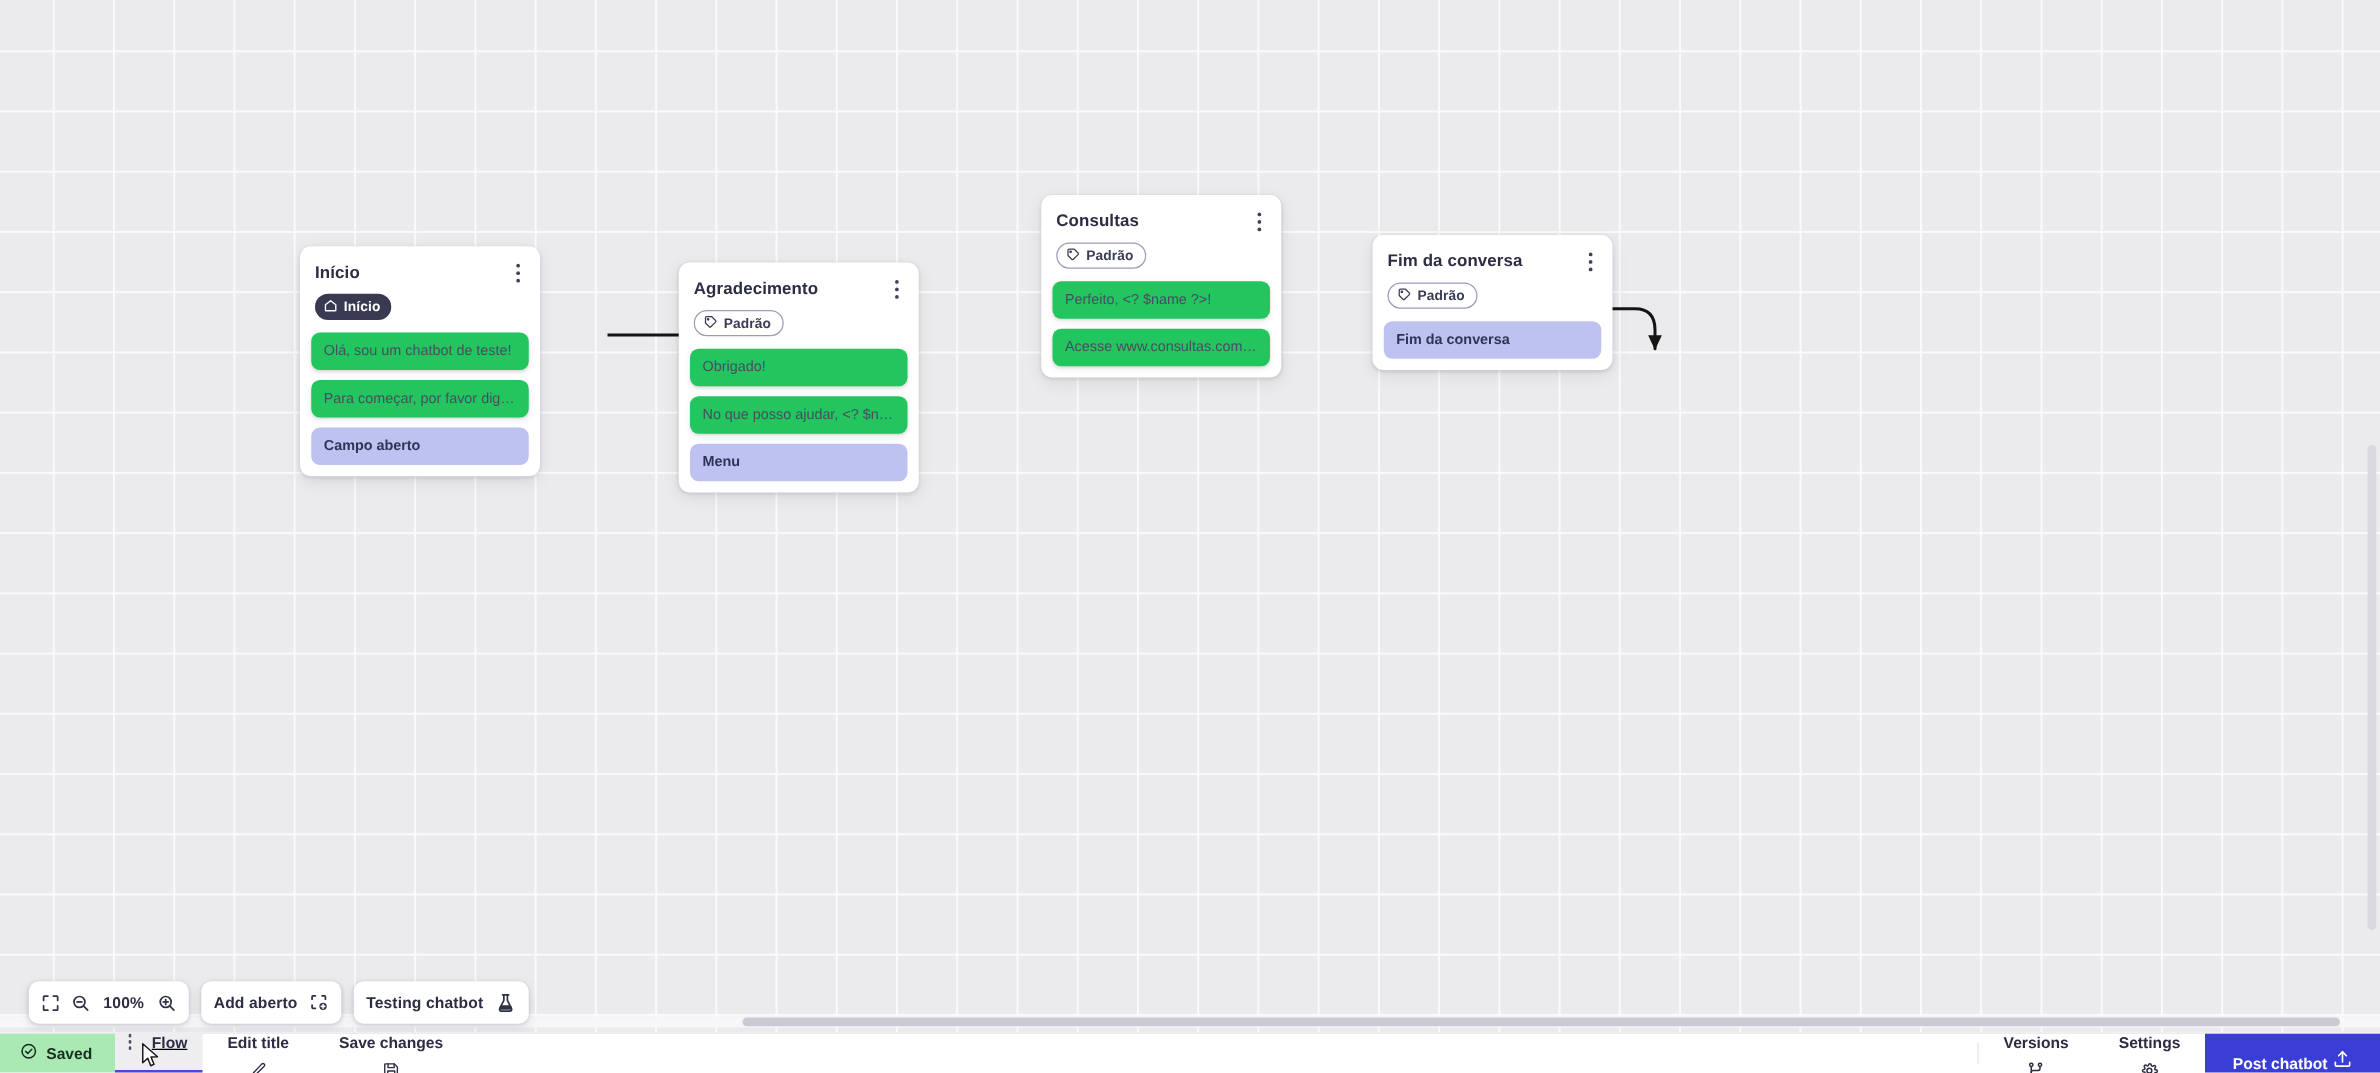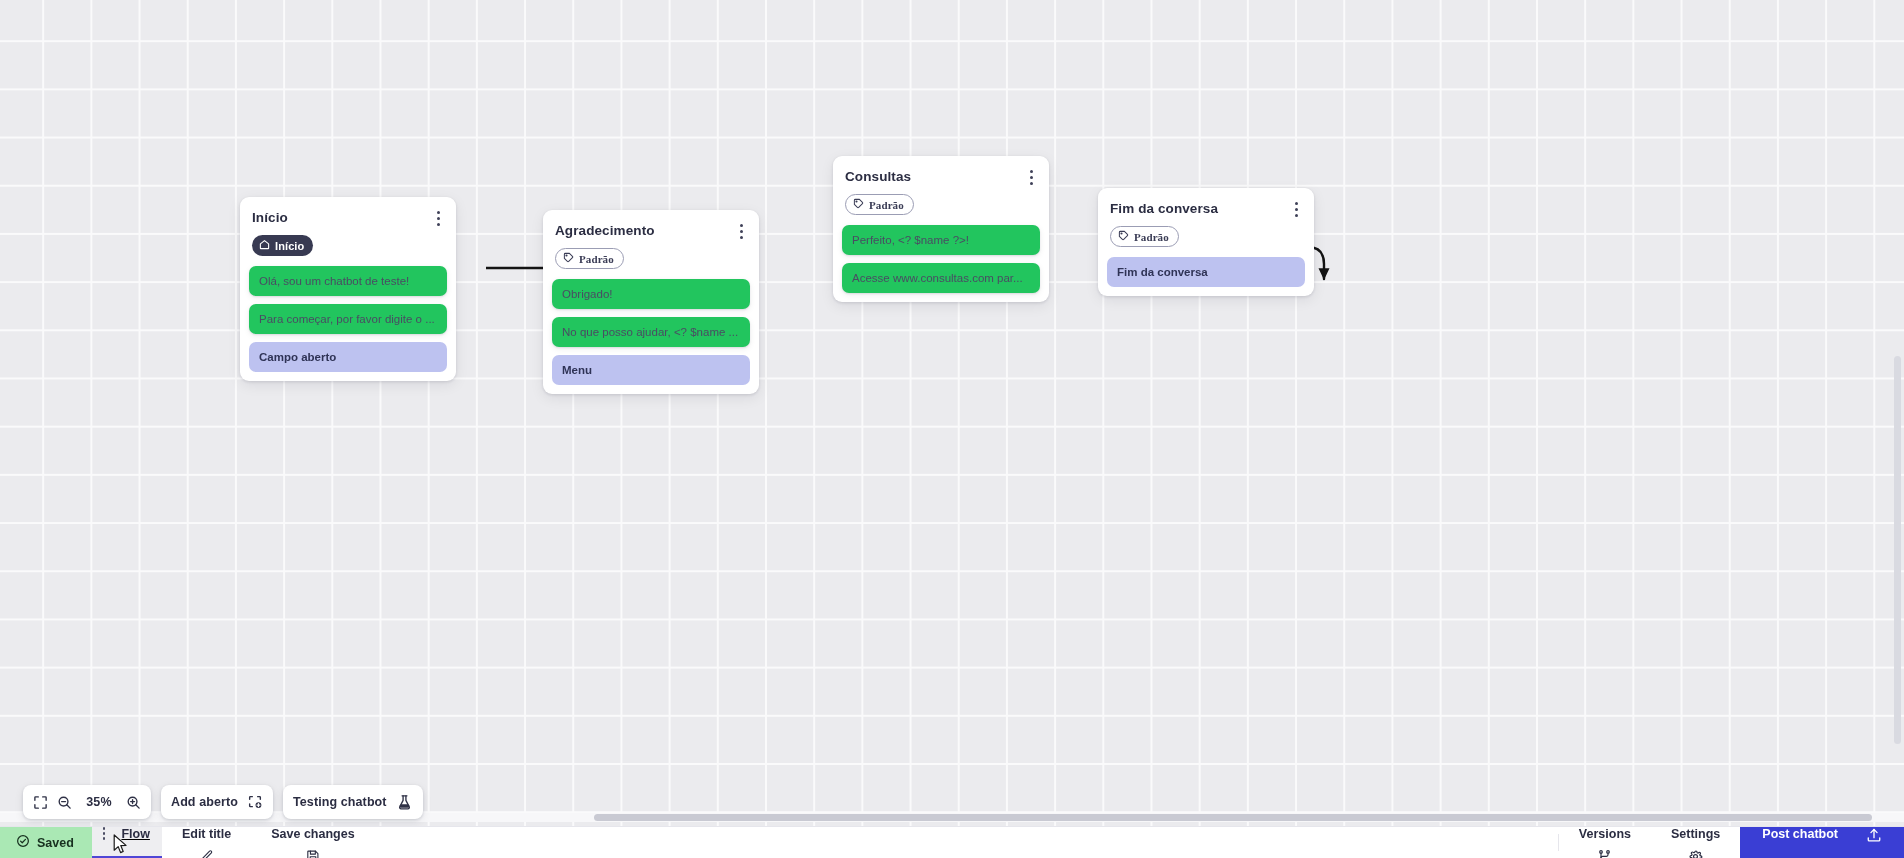--- a/index.html
+++ b/index.html
@@ -23,21 +23,21 @@
     background-position: -6px -8px;
     overflow: hidden;
   }
 
   
   #edges { position: absolute; left: 0; top: 0; width: 1904px; height: 826px; pointer-events: none; }
 
   
   .node {
     position: absolute;
-    width: 216px;
+    width: 192px;
     background: #ffffff;
     border-radius: 9px;
     box-shadow: 0 1px 3px rgba(16,18,40,.12), 0 4px 14px rgba(16,18,40,.08);
     padding: 0 0 9px 0;
   }
   .node-head {
     padding: 13px 12px 0 12px;
     position: relative;
   }
   .node-title {
@@ -67,21 +67,21 @@
   .badge {
     display: inline-flex; align-items: center; gap: 5px;
     height: 21px; padding: 0 9px 0 7px;
     border-radius: 11px;
     font-size: 11px; font-weight: 700;
     letter-spacing: .1px;
     white-space: nowrap;
   }
   .badge.home { background: #383a52; color: #ffffff; }
   .badge.home svg { stroke: #ffffff; }
-  .badge.tag  { background: transparent; color: #3a3c55; border: 1.3px solid #9b9db4; font-family: Liberation Serif, serif; }
+  .badge.tag  { background: transparent; color: #3a3c55; border: 1.3px solid #9b9db4; }
   .badge.tag svg { stroke: #3a3c55; }
 
   .node-body { padding: 0 9px; display: flex; flex-direction: column; gap: 8px; }
 
   .msg {
     background: #22c55e;
     border-radius: 7px;
     box-shadow: 0 1px 2px rgba(16,18,40,.10), 0 2px 6px rgba(16,18,40,.07);
     padding: 8px 10px;
     font-size: 11.5px;
@@ -221,21 +221,21 @@
     padding: 0 20px;
     font-size: 12.5px; font-weight: 700;
     color: #2b2d42;
     white-space: nowrap;
     cursor: pointer;
     flex-direction: column;
   }
   .bb-sep { width: 1px; background: #e6e6ec; margin: 7px 0; }
 
   .post-btn {
-    display: flex; align-items: flex-start; gap: 28px;
+    display: flex; align-items: flex-end; gap: 4px;
     background: #3a3ed4;
     color: #ffffff;
     padding: 0 22px;
     font-size: 12.5px; font-weight: 700;
     white-space: nowrap;
     cursor: pointer;
   }
 
   
   #mouse-cursor {
@@ -388,21 +388,21 @@
         <path d="M21 15.5 V20 a1 1 0 0 1 -1 1 h-4.5"></path>
       </svg>
     </span>
     <span class="tb-btn">
       <svg width="15" height="15" viewBox="0 0 24 24" fill="none" stroke="#2f3146" stroke-width="2.2" stroke-linecap="round">
         <circle cx="10.5" cy="10.5" r="7"></circle>
         <path d="M15.6 15.6 L21 21"></path>
         <path d="M7.4 10.5 H13.6"></path>
       </svg>
     </span>
-    <span class="tb-zoomlabel">35%</span>
+    <span class="tb-zoomlabel">100%</span>
     <span class="tb-btn">
       <svg width="15" height="15" viewBox="0 0 24 24" fill="none" stroke="#2f3146" stroke-width="2.2" stroke-linecap="round">
         <circle cx="10.5" cy="10.5" r="7"></circle>
         <path d="M15.6 15.6 L21 21"></path>
         <path d="M7.4 10.5 H13.6"></path>
         <path d="M10.5 7.4 V13.6"></path>
       </svg>
     </span>
   </div>
 

